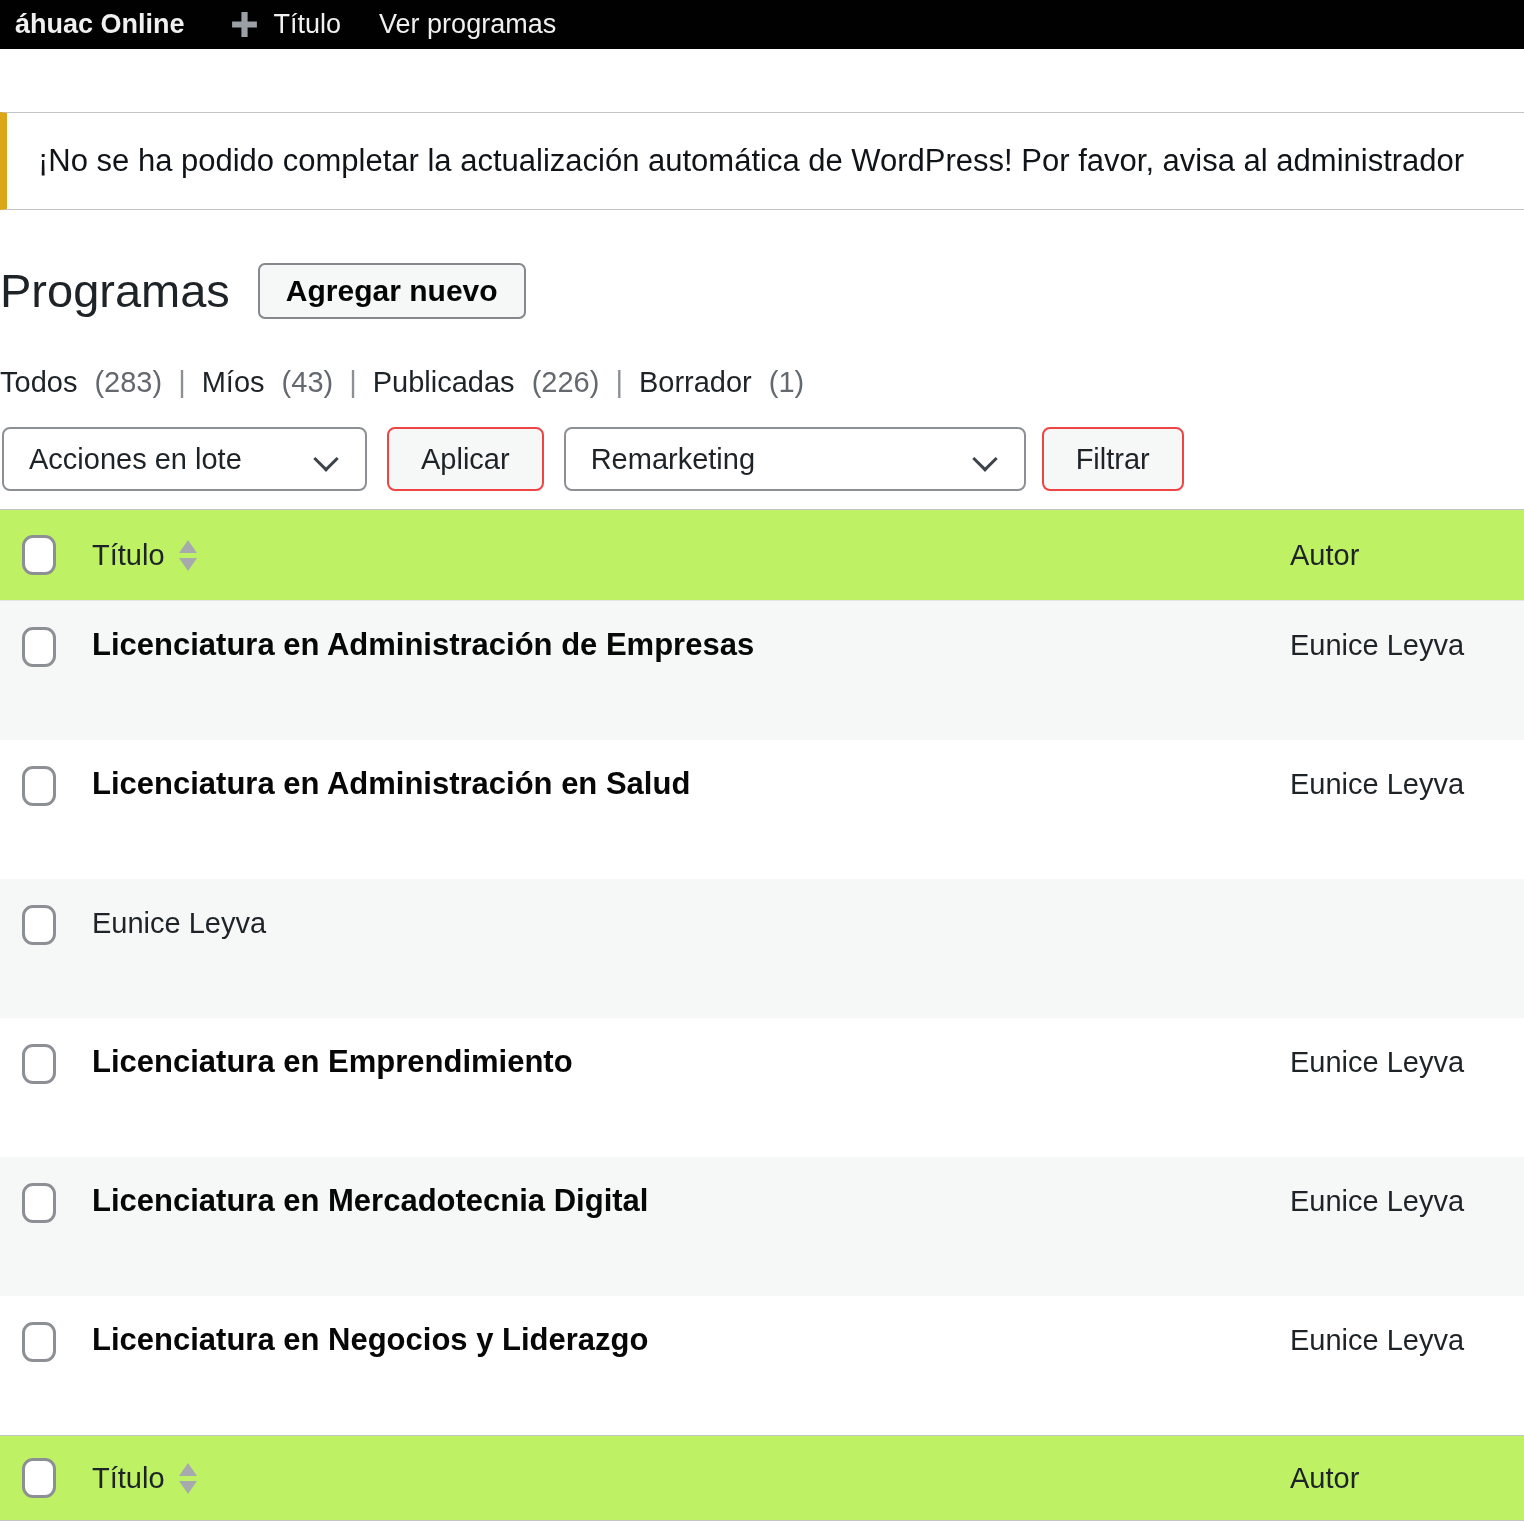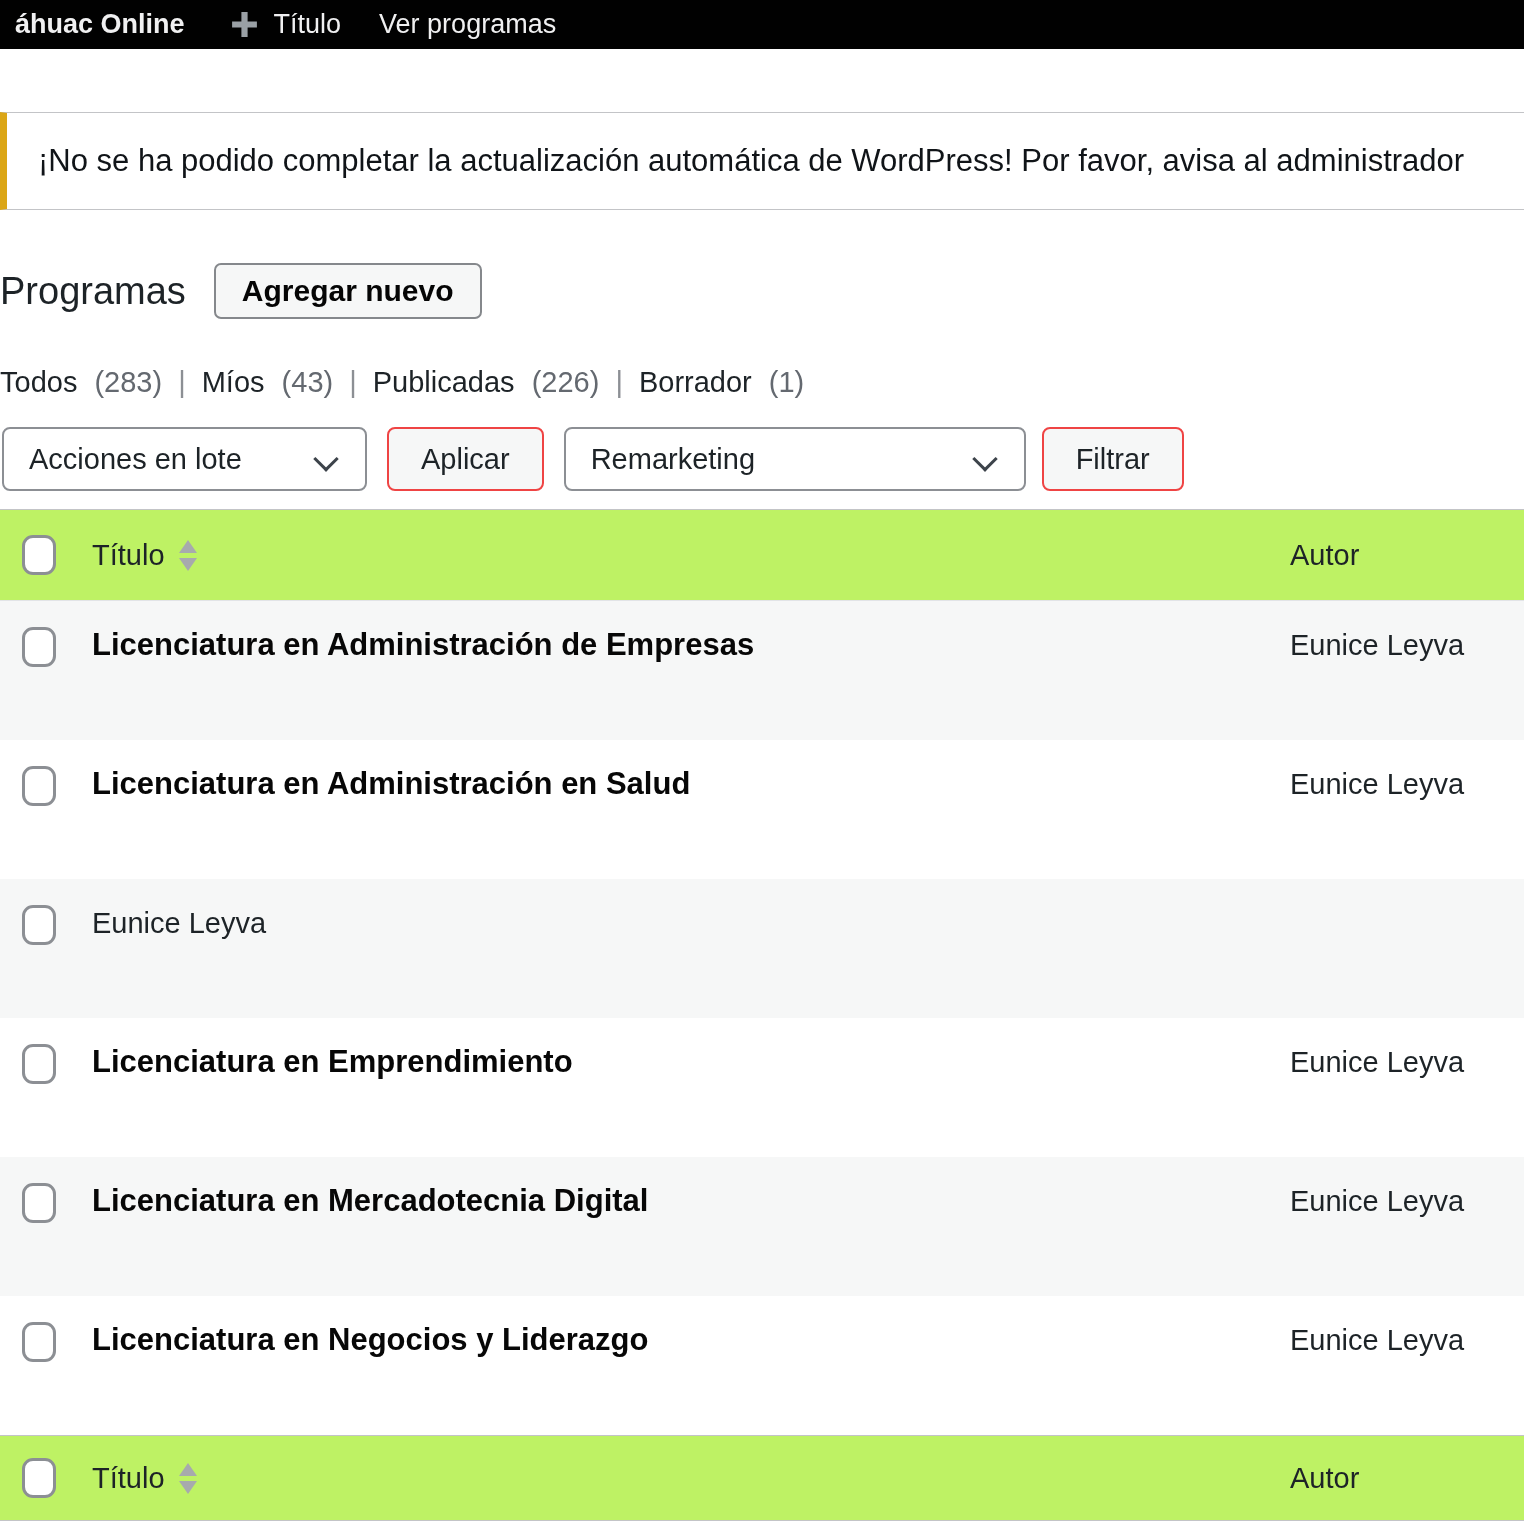--- a/index.html
+++ b/index.html
@@ -41,21 +41,21 @@
     font-size:31px;color:#101418;
     white-space:nowrap;
   }
 
   
   .page-header{
     margin-top:50px;
     display:flex;align-items:center;
   }
   .page-header h1{
-    margin:0;font-size:38px;font-weight:400;color:#1d2327;line-height:62px;
+    margin:0;font-size:47px;font-weight:400;color:#1d2327;line-height:62px;
   }
   .add-new-btn{
     margin-left:28px;
     background:#f6f7f7;
     border:2px solid #85888c;
     border-radius:7px;
     font-family:inherit;
     font-size:30px;font-weight:bold;color:#050505;
     padding:9px 26px;
     cursor:pointer;

